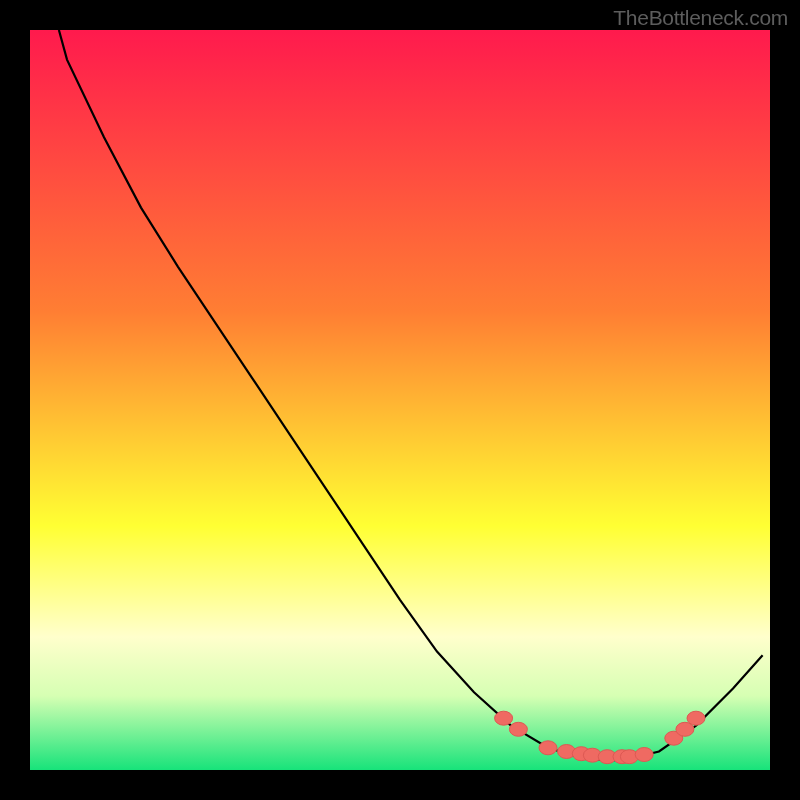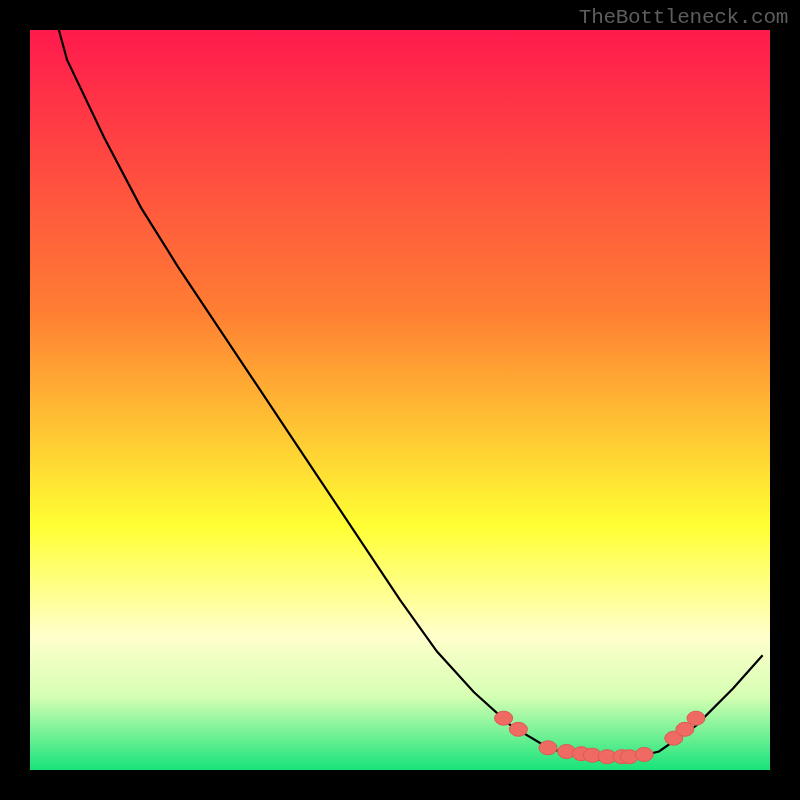--- a/index.html
+++ b/index.html
@@ -2,21 +2,21 @@
 <html><head>
 <meta charset="utf-8">
 <style>
   * { margin: 0; padding: 0; box-sizing: border-box; }
   body { width: 800px; height: 800px; overflow: hidden; background: #000; position: relative; }
   .container { width: 800px; height: 800px; position: relative; }
   .attribution {
     position: absolute;
     top: 6px;
     right: 12px;
-    font-family: Liberation Mono, monospace;
+    font-family: Liberation Sans, sans-serif;
     font-size: 21px;
     color: #5d5d5d;
     letter-spacing: -0.3px;
     z-index: 100;
   }
   svg.overlay {
     position: absolute;
     left: 0;
     top: 0;
     width: 800px;

